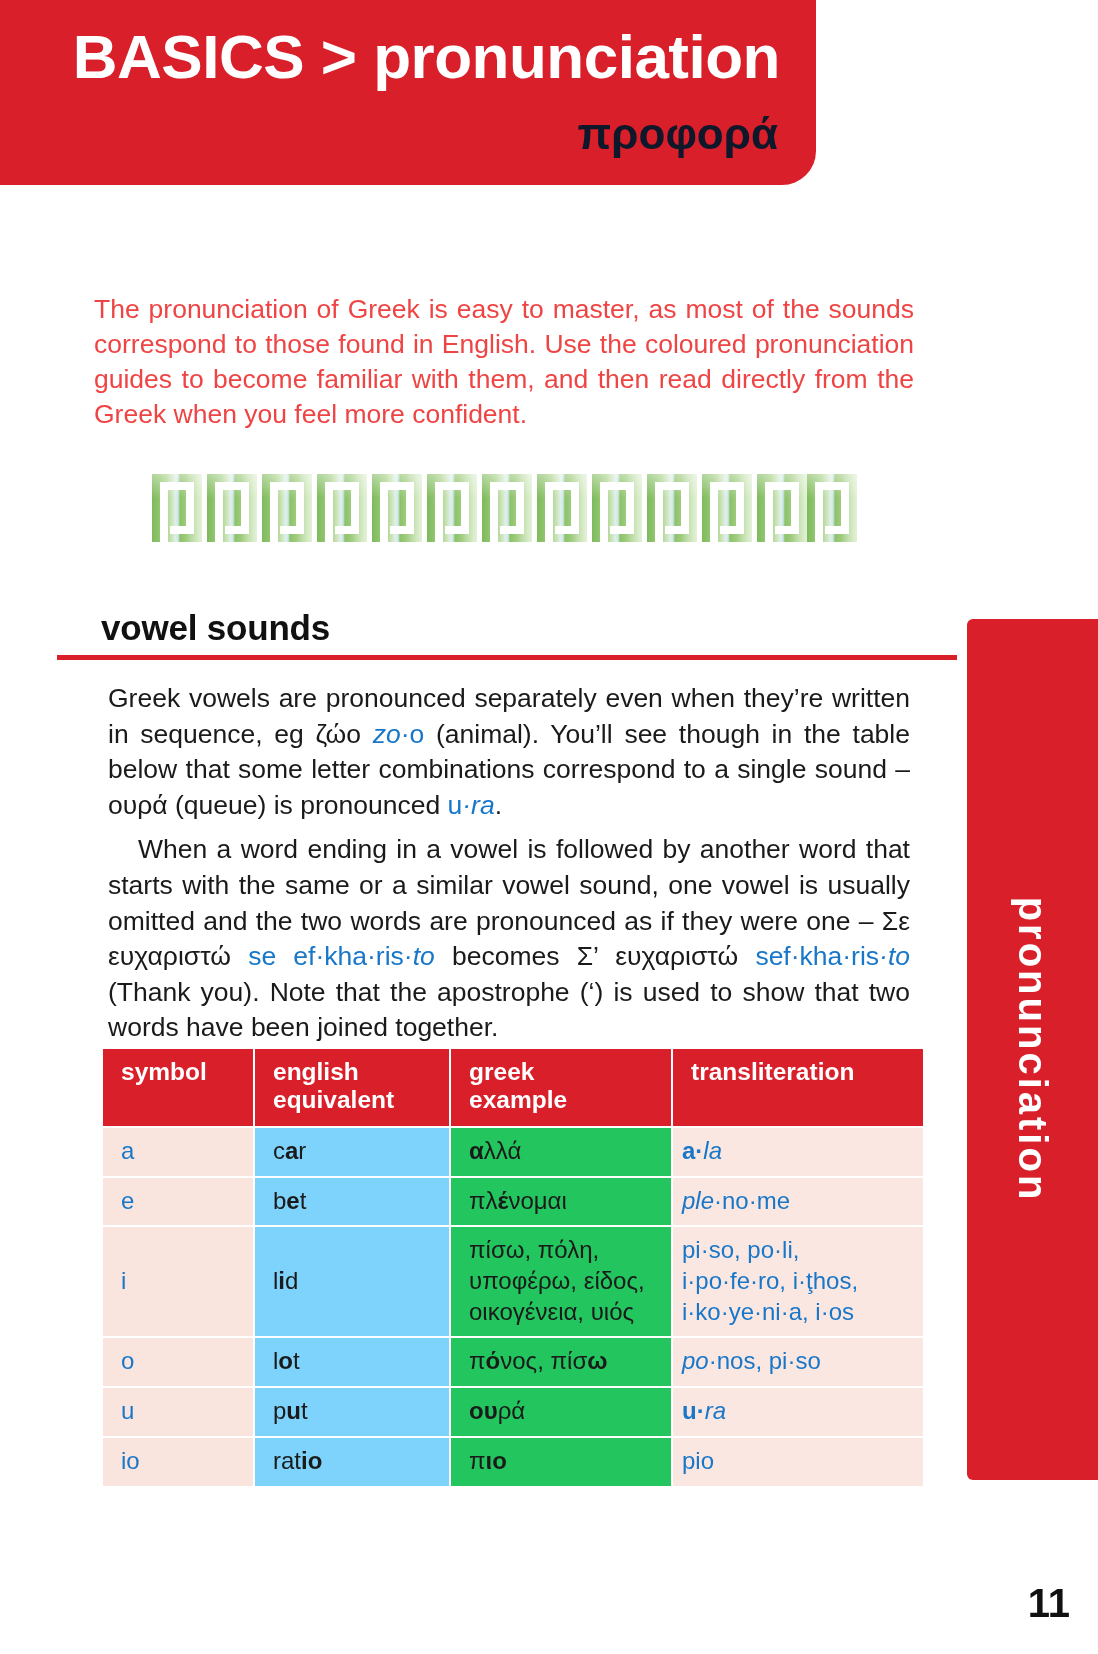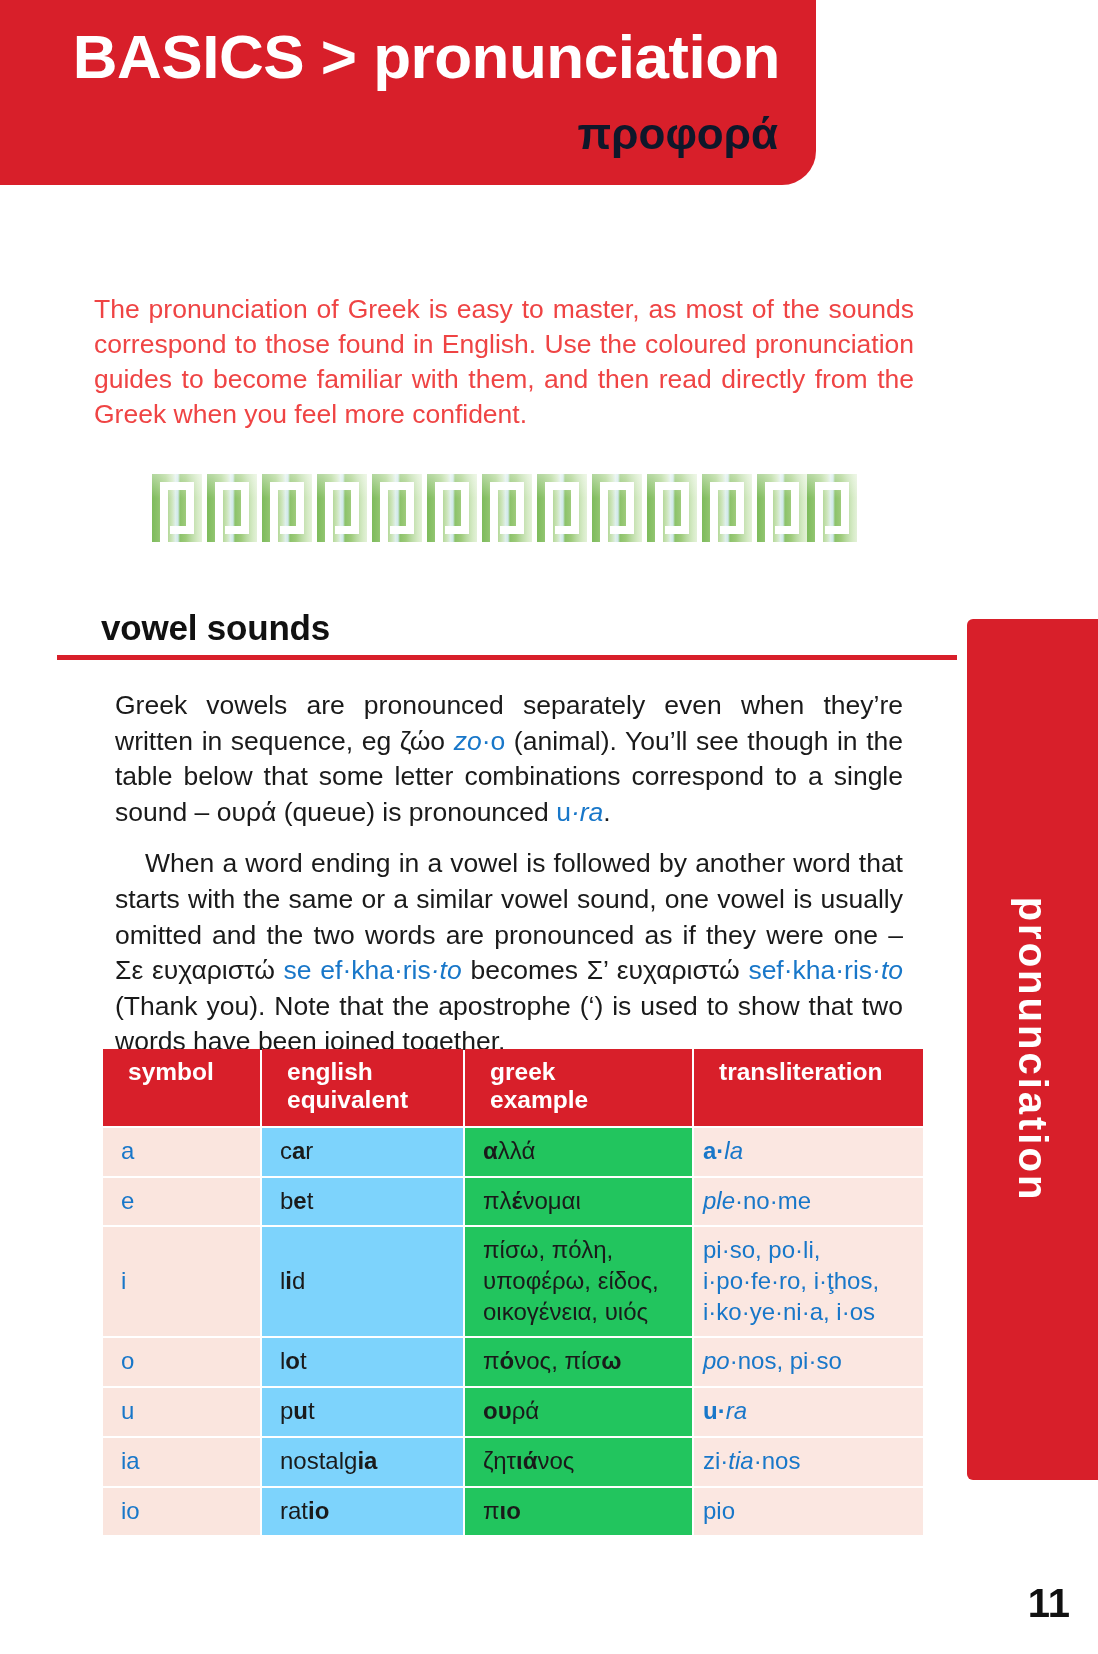--- a/index.html
+++ b/index.html
@@ -91,42 +91,42 @@
   .body-copy {
     position: absolute;
     left: 99px;
     top: 672px;
     width: 820px;
     font-size: 26.5px;
     line-height: 35.6px;
     color: #1a1a1a;
     text-align: justify;
   }
-  .body-copy p { margin: 16px; }
+  .body-copy p { margin: 9px; }
   .body-copy p.indent { text-indent: 30px; }
   .pron { color: #1877c9; }
   .pron i { font-style: italic; }
 
   
   .vowel-table {
     position: absolute;
     left: 101px;
     top: 1047px;
     width: 824px;
     border-collapse: separate;
     border-spacing: 2px;
     font-size: 24px;
   }
   .vowel-table th {
     background: #d81f2a;
     color: #ffffff;
     font-weight: bold;
     font-size: 24.5px;
     text-align: left;
-    padding: 9px 14px 11px 25px;
+    padding: 9px 14px 11px 18px;
     vertical-align: top;
     line-height: 1.16;
   }
   .vowel-table td {
     padding: 8px 14px 9px 18px;
     vertical-align: middle;
     line-height: 1.28;
     color: #1a1a1a;
   }
   .vowel-table td.c0 { background: #fae5de; color: #1877c9; width: 118px; }
@@ -287,26 +287,20 @@
       <td class="c3"><i>po</i><span>·nos, pi·so</span></td>
     </tr>
 
     <tr>
       <td class="c0">u</td>
       <td class="c1"><span>p</span><b>u</b><span>t</span></td>
       <td class="c2"><b>ου</b><span>ρά</span></td>
       <td class="c3"><b>u·</b><i>ra</i></td>
     </tr>
 
-    <tr>
-      <td class="c0">ia</td>
-      <td class="c1"><span>nostalg</span><b>ia</b><span></span></td>
-      <td class="c2"><span>ζητ</span><b>ιά</b><span>νος</span></td>
-      <td class="c3"><span>zi·</span><i>tia</i><span>·nos</span></td>
-    </tr>
 
     <tr>
       <td class="c0">io</td>
       <td class="c1"><span>rat</span><b>io</b><span></span></td>
       <td class="c2"><span>π</span><b>ιο</b></td>
       <td class="c3"><span>pio</span></td>
     </tr>
   </tbody>
 </table>
 

